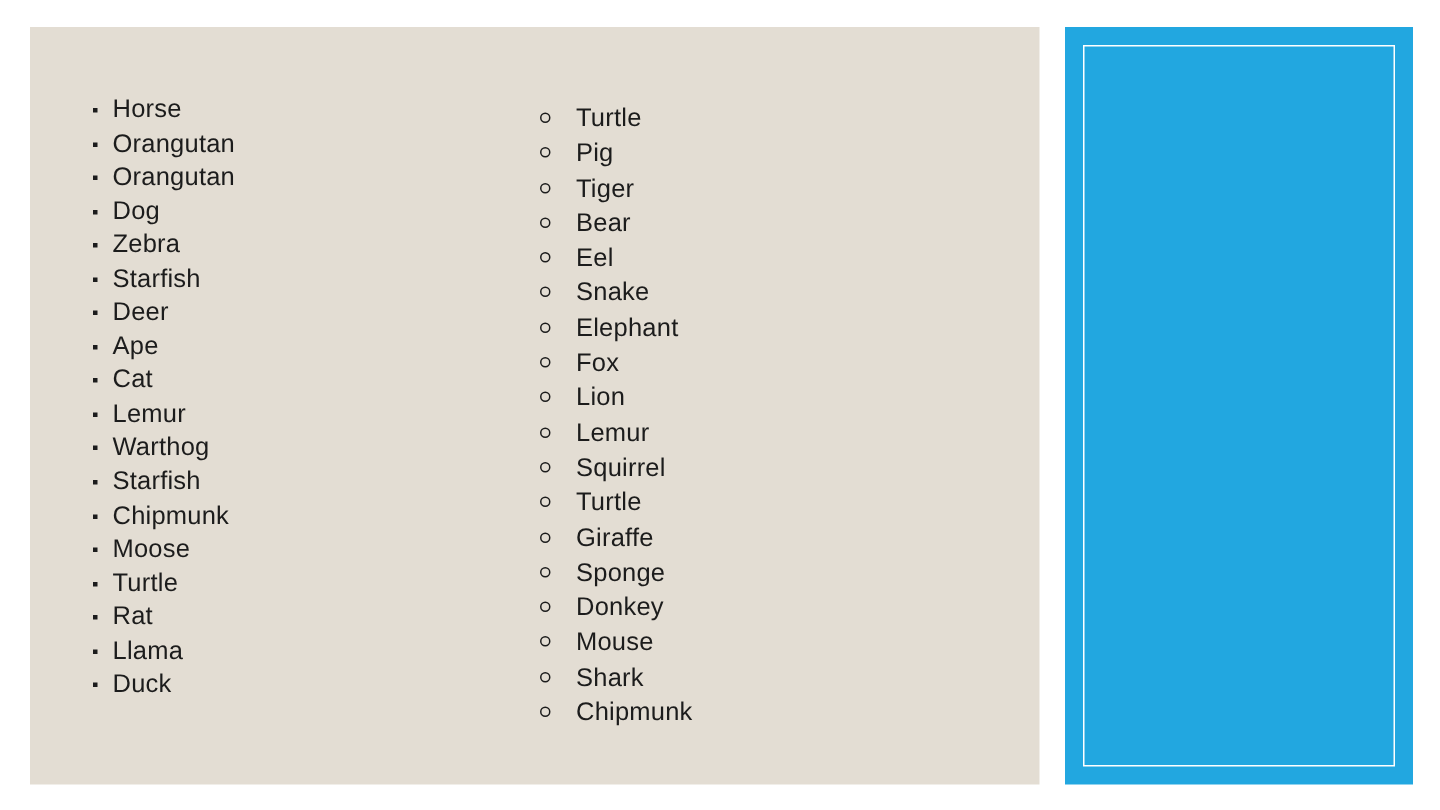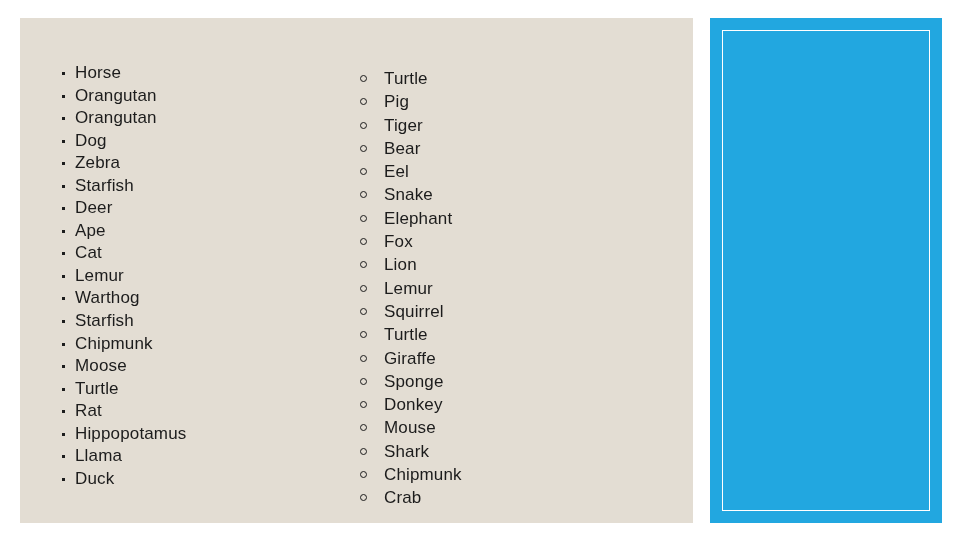--- a/index.html
+++ b/index.html
@@ -192,24 +192,20 @@
         <li class="list-item">
           <span class="bullet-square"></span>
           <span class="item-label">Turtle</span>
         </li>
         <li class="list-item">
           <span class="bullet-square"></span>
           <span class="item-label">Rat</span>
         </li>
         <li class="list-item">
           <span class="bullet-square"></span>
-          <span class="item-label">Hippopotamus</span>
-        </li>
-        <li class="list-item">
-          <span class="bullet-square"></span>
           <span class="item-label">Llama</span>
         </li>
         <li class="list-item">
           <span class="bullet-square"></span>
           <span class="item-label">Duck</span>
         </li>
       </ul>
 
     <ul class="list-column" id="animal-list-secondary">
         <li class="list-item">
@@ -276,24 +272,20 @@
           <span class="bullet-circle"></span>
           <span class="item-label">Mouse</span>
         </li>
         <li class="list-item">
           <span class="bullet-circle"></span>
           <span class="item-label">Shark</span>
         </li>
         <li class="list-item">
           <span class="bullet-circle"></span>
           <span class="item-label">Chipmunk</span>
-        </li>
-        <li class="list-item">
-          <span class="bullet-circle"></span>
-          <span class="item-label">Crab</span>
         </li>
       </ul>
 
   </div>
 
   <div id="accent-panel">
     <div id="accent-panel-inner-border"></div>
   </div>
 
 </div>

